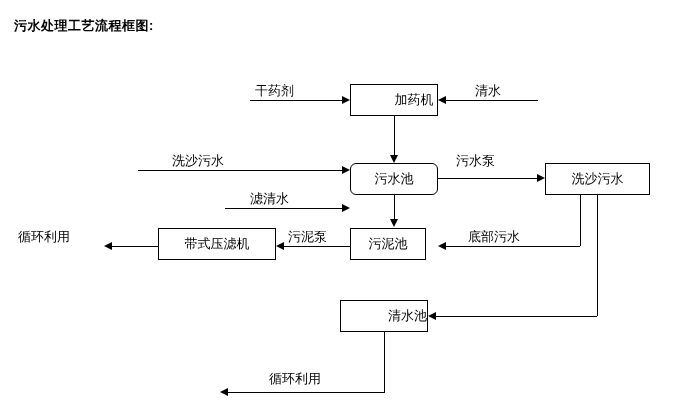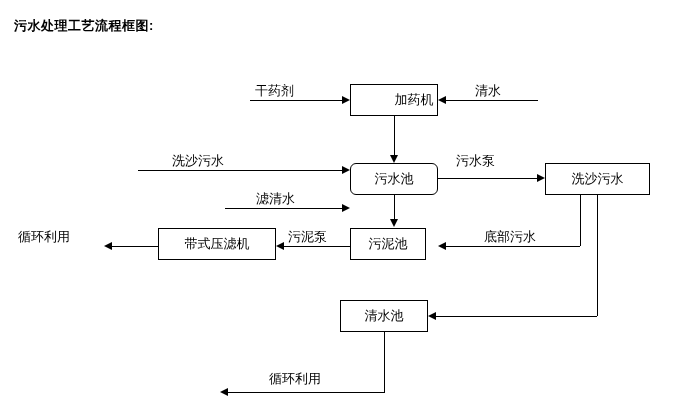--- a/index.html
+++ b/index.html
@@ -97,21 +97,21 @@
   </div>
 
   <div class="node" style="left:545px; top:163px; width:105px; height:32px;">
     <span>洗沙污水</span>
   </div>
 
   <div class="label" style="left:172px; top:152px;">洗沙污水</div>
   <div class="line h" style="left:138px; top:170px; width:204px;"></div>
   <div class="arrow arrow-right" style="left:342px; top:166px;"></div>
 
-  <div class="label" style="left:256px; top:190px;">滤清水</div>
+  <div class="label" style="left:250px; top:190px;">滤清水</div>
   <div class="line h" style="left:225px; top:208px; width:117px;"></div>
   <div class="arrow arrow-right" style="left:342px; top:204px;"></div>
 
   <div class="label" style="left:456px; top:152px;">污水泵</div>
   <div class="line h" style="left:438px; top:178px; width:99px;"></div>
   <div class="arrow arrow-right" style="left:537px; top:174px;"></div>
 
   <div class="node" style="left:158px; top:228px; width:118px; height:32px;">
     <span>带式压滤机</span>
   </div>
@@ -124,26 +124,26 @@
   <div class="arrow arrow-down" style="left:390px; top:219px;"></div>
 
   <div class="label" style="left:288px; top:228px;font-family:Liberation Mono, monospace;">污泥泵</div>
   <div class="line h" style="left:284px; top:246px; width:66px;"></div>
   <div class="arrow arrow-left" style="left:276px; top:242px;"></div>
 
   <div class="label" style="left:18px; top:228px;">循环利用</div>
   <div class="line h" style="left:112px; top:246px; width:46px;"></div>
   <div class="arrow arrow-left" style="left:104px; top:242px;"></div>
 
-  <div class="label" style="left:484px; top:228px;font-family:Liberation Mono, monospace;">底部污水</div>
+  <div class="label" style="left:468px; top:228px;font-family:Liberation Mono, monospace;">底部污水</div>
   <div class="line v" style="left:580px; top:195px; height:51px;"></div>
   <div class="line h" style="left:446px; top:246px; width:134px;"></div>
   <div class="arrow arrow-left" style="left:438px; top:242px;"></div>
 
-  <div class="node" style="left:340px; top:300px; width:88px; height:32px;">
+  <div class="node" style="left:340px; top:300px; width:88px; height:32px;justify-content:flex-end;">
     <span>清水池</span>
   </div>
 
   <div class="line v" style="left:597px; top:195px; height:121px;"></div>
   <div class="line h" style="left:436px; top:316px; width:161px;"></div>
   <div class="arrow arrow-left" style="left:428px; top:312px;"></div>
 
   <div class="label" style="left:262px; top:370px;margin-left:7px;">循环利用</div>
   <div class="line v" style="left:384px; top:332px; height:60px;"></div>
   <div class="line h" style="left:228px; top:392px; width:157px;"></div>

